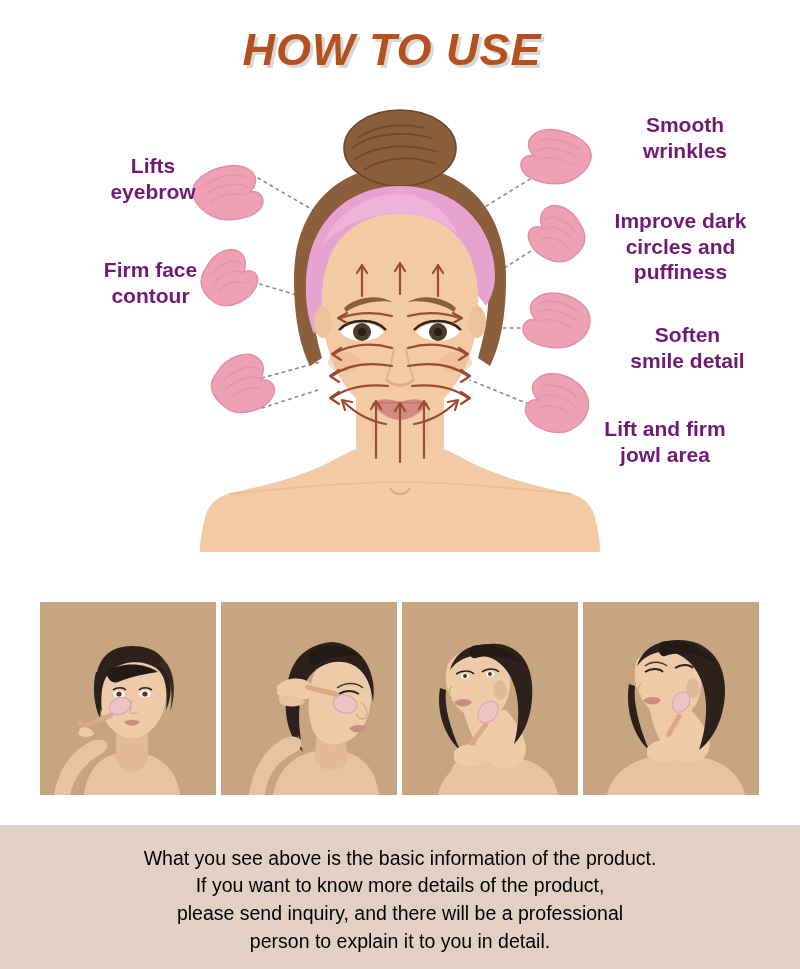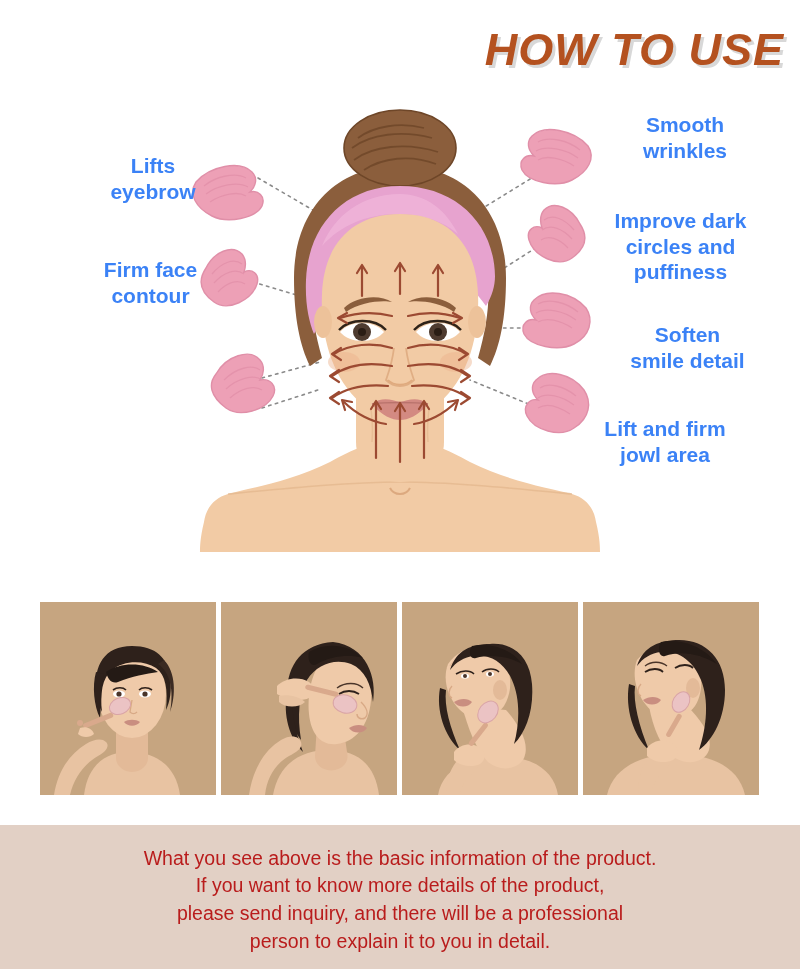--- a/index.html
+++ b/index.html
@@ -14,21 +14,21 @@
     overflow: hidden;
     font-family: "Liberation Sans", sans-serif;
   }
 
   
   .title-wrap {
     position: absolute;
     top: 24px;
     left: 0;
     width: 784px;
-    text-align: right;
+    text-align: center;
   }
   .title {
     display: inline-block;
     font-family: "Liberation Sans", sans-serif;
     font-size: 45px;
     font-weight: bold;
     font-style: italic;
     letter-spacing: 1px;
     color: #B4511F;
     text-shadow: 3px 3px 0 #d8d8d8;
@@ -43,21 +43,21 @@
     height: 480px;
   }
   .diagram svg { display: block; }
 
   
   .lbl {
     position: absolute;
     font-family: "Liberation Sans", sans-serif;
     font-size: 21px;
     font-weight: 600;
-    color: #3b82f6;
+    color: #701a75;
     line-height: 1.22;
     text-align: center;
     white-space: pre-line;
   }
   .lbl-left  { text-align: center; }
   .lbl-right { text-align: center; }
 
   #lbl-lifts-eyebrow      { left: 78px;  top: 63px;  width: 150px; }
   #lbl-firm-face-contour  { left: 68px;  top: 167px; width: 165px; }
   #lbl-improve-neck       { left: 62px;  top: 272px; width: 180px; }
@@ -94,21 +94,21 @@
     width: 800px;
     height: 144px;
     background: #E2D0C5;
     display: flex;
     align-items: center;
     justify-content: center;
   }
   .footer-text {
     font-family: "Liberation Sans", sans-serif;
     font-size: 19.5px;
-    color: #b91c1c;
+    color: #000000;
     line-height: 1.42;
     text-align: center;
     white-space: pre-line;
     padding-top: 6px;
   }
 </style>
 </head>
 <body>
 
 <div class="title-wrap">

